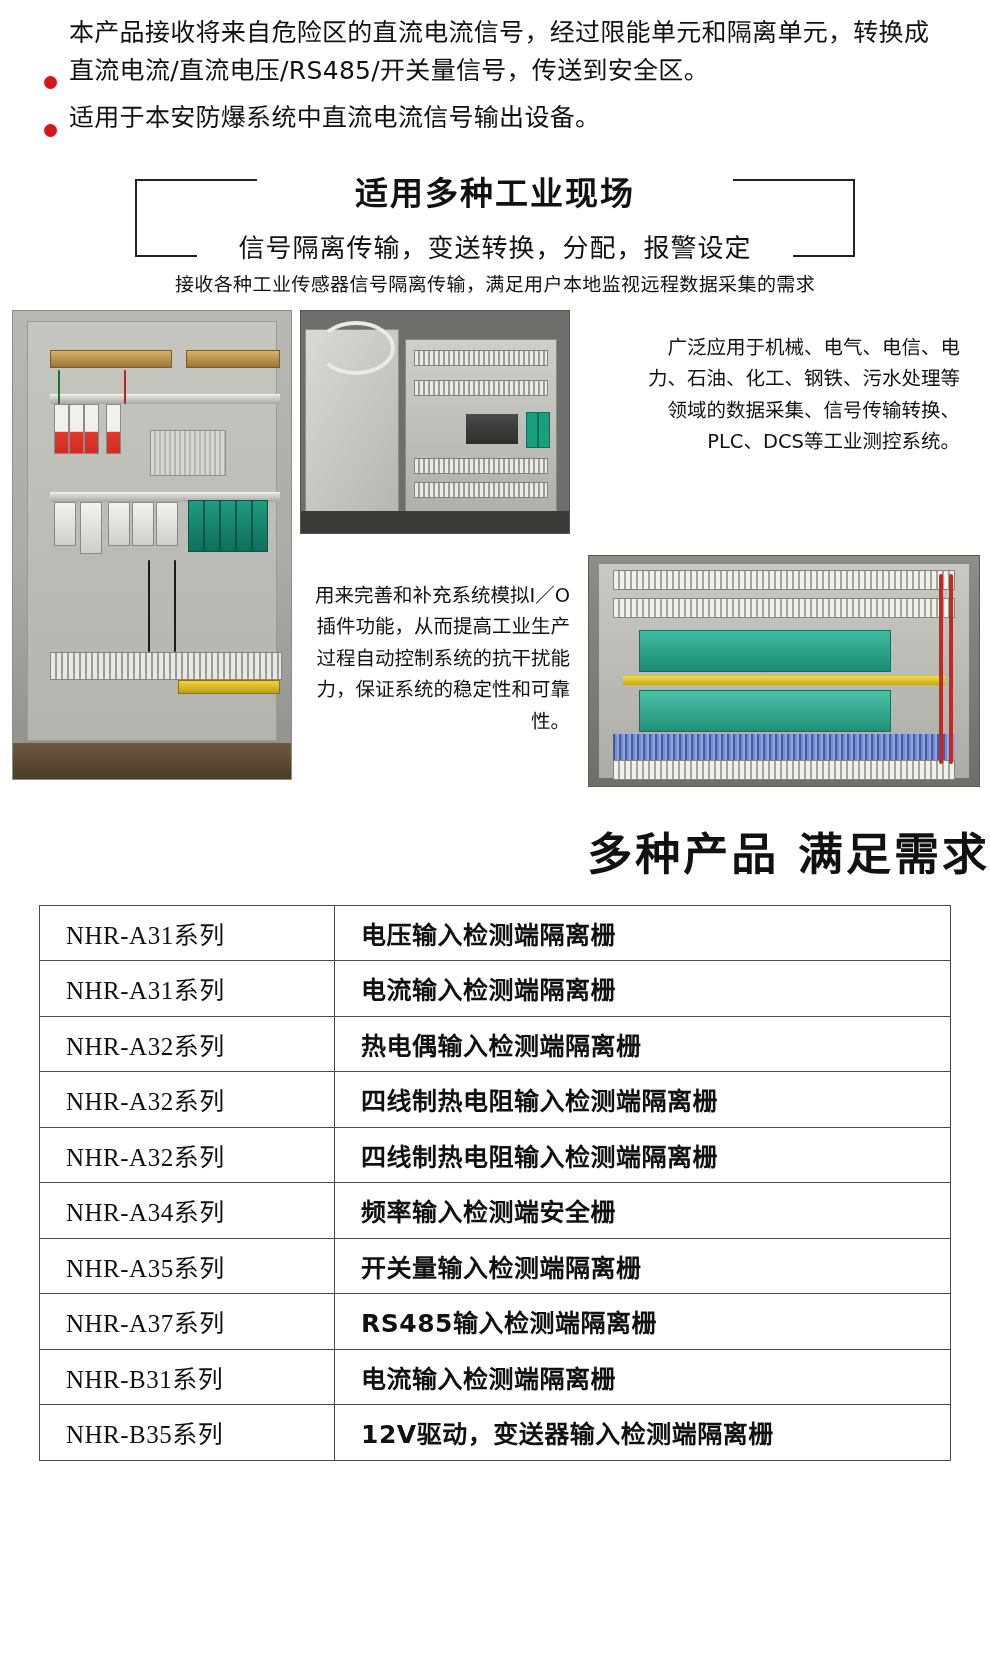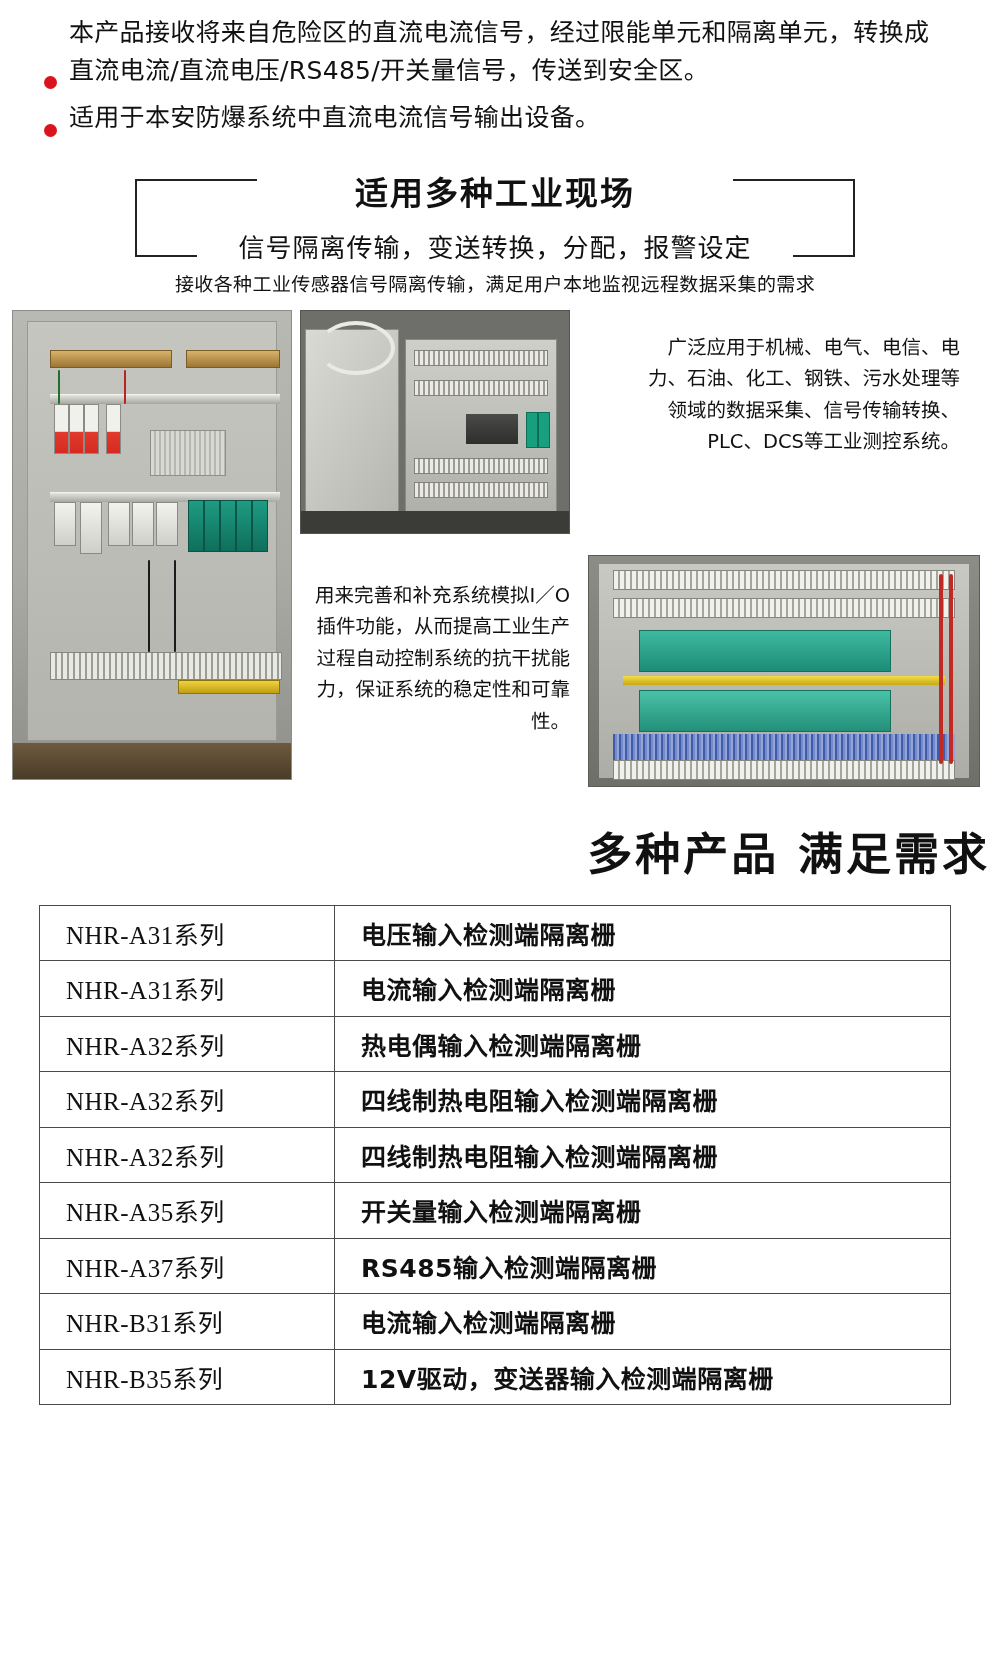--- a/index.html
+++ b/index.html
@@ -416,20 +416,24 @@
     </tr>
     <tr>
       <td class="model">NHR-A32系列</td>
       <td class="desc">四线制热电阻输入检测端隔离栅</td>
     </tr>
     <tr>
       <td class="model">NHR-A32系列</td>
       <td class="desc">四线制热电阻输入检测端隔离栅</td>
     </tr>
     <tr>
+      <td class="model">NHR-A34系列</td>
+      <td class="desc">频率输入检测端安全栅</td>
+    </tr>
+    <tr>
       <td class="model">NHR-A35系列</td>
       <td class="desc">开关量输入检测端隔离栅</td>
     </tr>
     <tr>
       <td class="model">NHR-A37系列</td>
       <td class="desc">RS485输入检测端隔离栅</td>
     </tr>
     <tr>
       <td class="model">NHR-B31系列</td>
       <td class="desc">电流输入检测端隔离栅</td>

